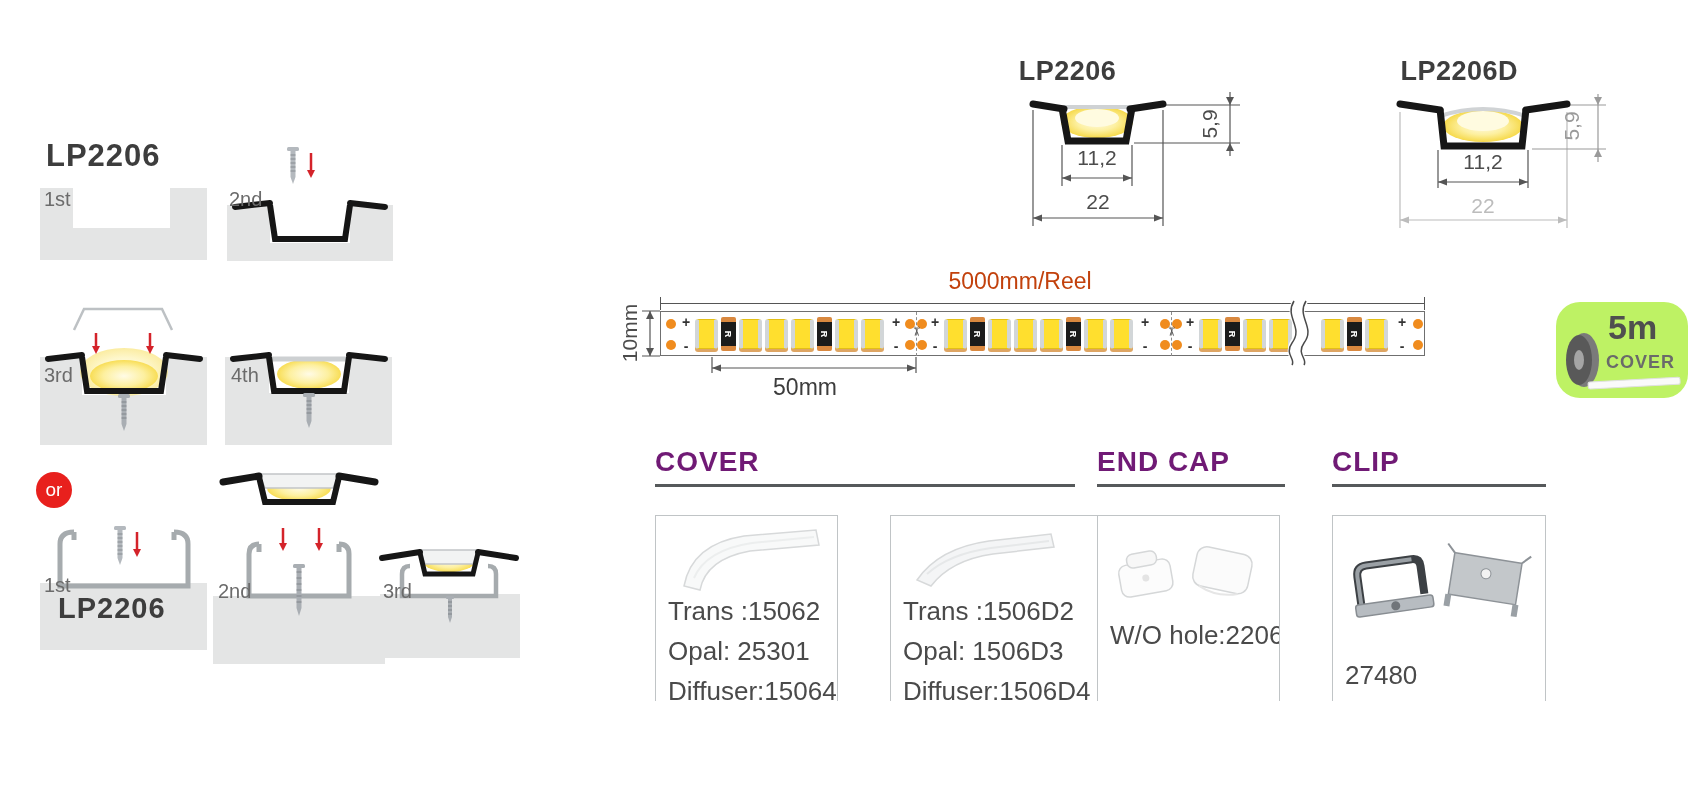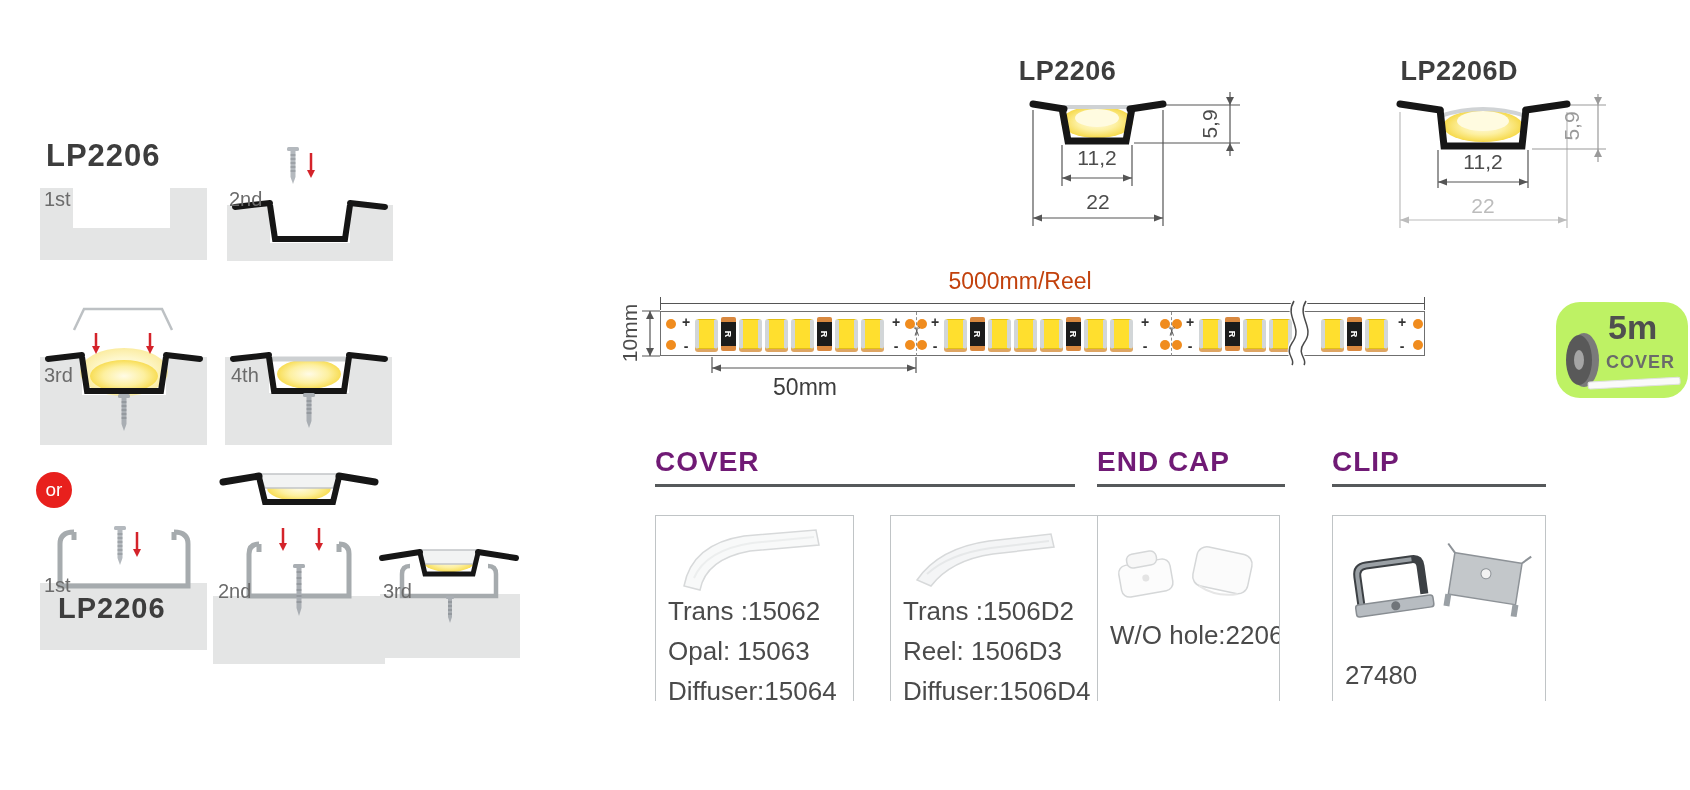--- a/index.html
+++ b/index.html
@@ -369,40 +369,40 @@
       <ellipse cx="21" cy="36" rx="5" ry="10" fill="#a5a5a5"></ellipse>
       <rect x="30" y="58" width="92" height="7" rx="2" fill="#fafafa" stroke="#e0e0e0" transform="rotate(-3 30 58)"></rect>
     </svg>
     <span class="size">5m</span>
     <span class="unit">COVER</span>
   </div>
 
   <span class="abs sec-title" style="left:655px;top:446px;">COVER</span>
   <div class="abs sec-underline" style="left:655px;top:484px;width:420px;"></div>
 
-  <div class="abs prod-box" style="left:655px;top:515px;width:199px;">
+  <div class="abs prod-box" style="left:655px;top:515px;width:183px;">
     <svg class="abs" style="left:8px;top:4px;" width="167" height="78">
       <path d="M20,66 Q28,24 80,16 L152,10 L155,25 L86,31 Q42,39 36,70 Z" fill="#f8f9f9" stroke="#d7d9da" stroke-width="1.5"></path>
       <path d="M30,58 Q42,30 88,23 L150,17" stroke="#eceeee" stroke-width="2" fill="none"></path>
     </svg>
     <div class="prod-lines" style="top:80px">
       <div>Trans :15062</div>
-      <div>Opal: 15063</div>
+      <div>Opal: 25301</div>
       <div>Diffuser:15064</div>
     </div>
   </div>
 
   <div class="abs prod-box" style="left:890px;top:515px;width:213px;">
     <svg class="abs" style="left:8px;top:4px;" width="167" height="78">
       <path d="M18,60 Q40,28 90,21 L152,14 L155,27 L94,34 Q52,40 32,66 Z" fill="#f4f5f6" stroke="#d7d9da" stroke-width="1.5"></path>
       <path d="M28,54 Q50,34 92,28 L150,21" stroke="#e6e8e9" stroke-width="2" fill="none"></path>
     </svg>
     <div class="prod-lines" style="top:80px">
       <div>Trans :1506D2</div>
-      <div>Reel: 1506D3</div>
+      <div>Opal: 1506D3</div>
       <div>Diffuser:1506D4</div>
     </div>
   </div>
 
   <span class="abs sec-title" style="left:1097px;top:446px;">END CAP</span>
   <div class="abs sec-underline" style="left:1097px;top:484px;width:188px;"></div>
 
   <div class="abs prod-box" style="left:1097px;top:515px;width:183px;">
     <svg class="abs" style="left:8px;top:8px;" width="167" height="96">
       <g transform="rotate(-10 40 55)">

